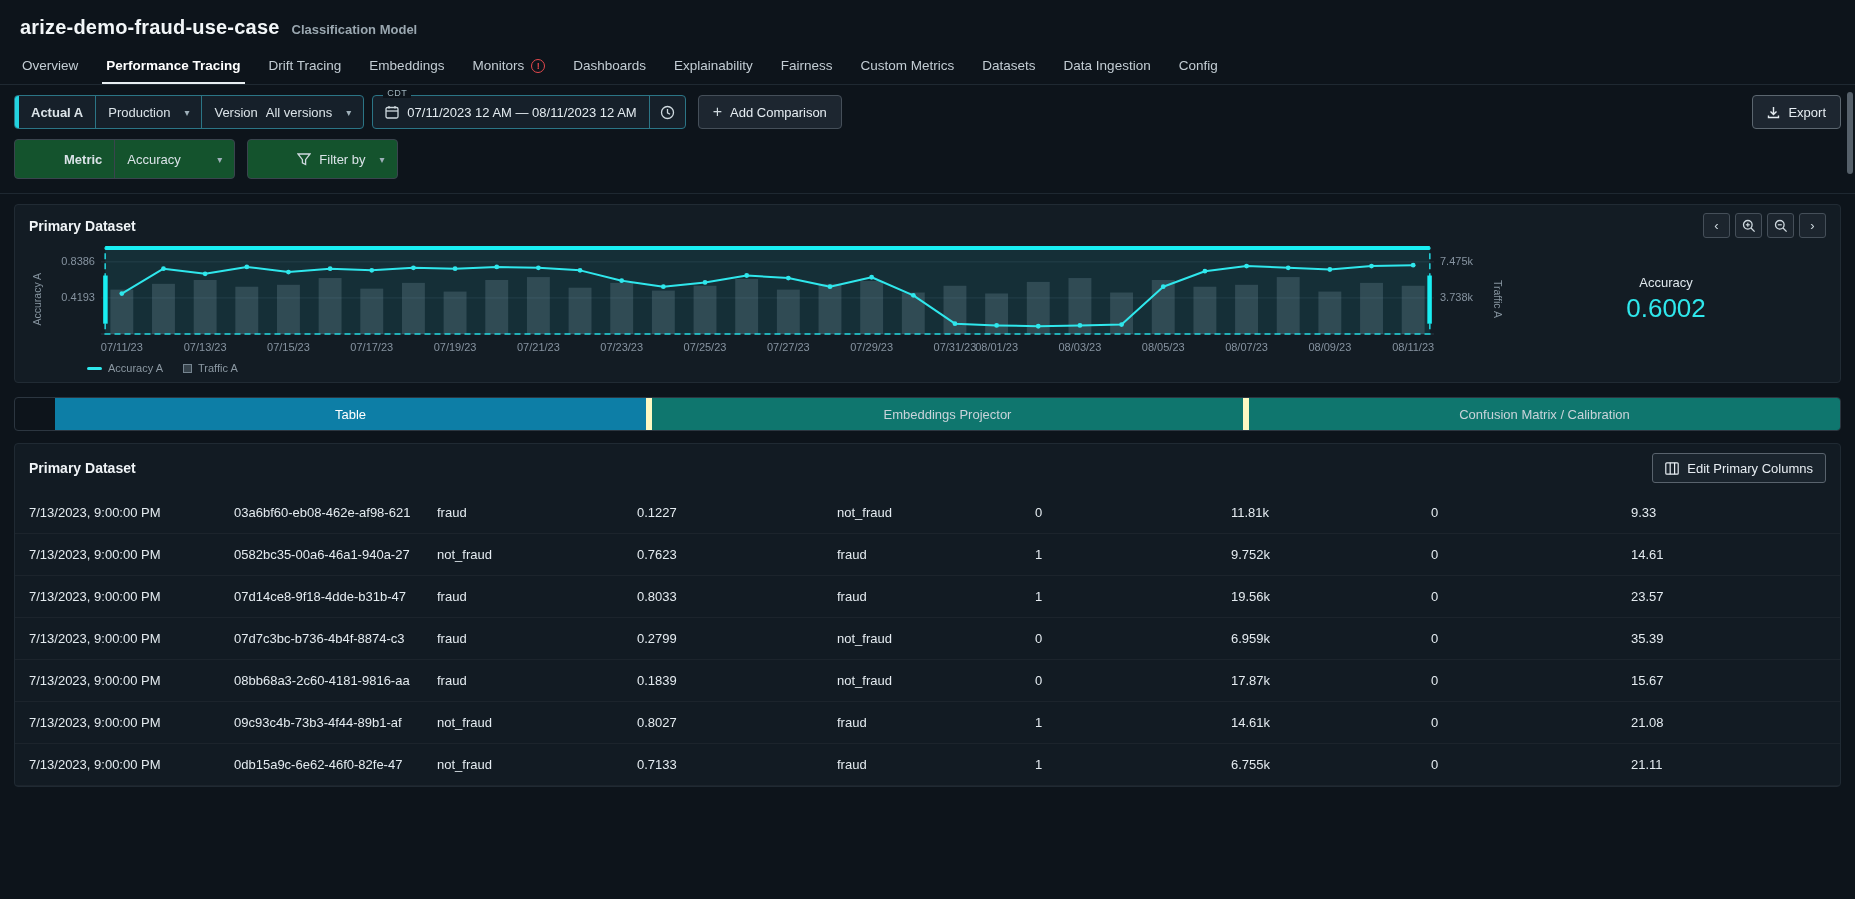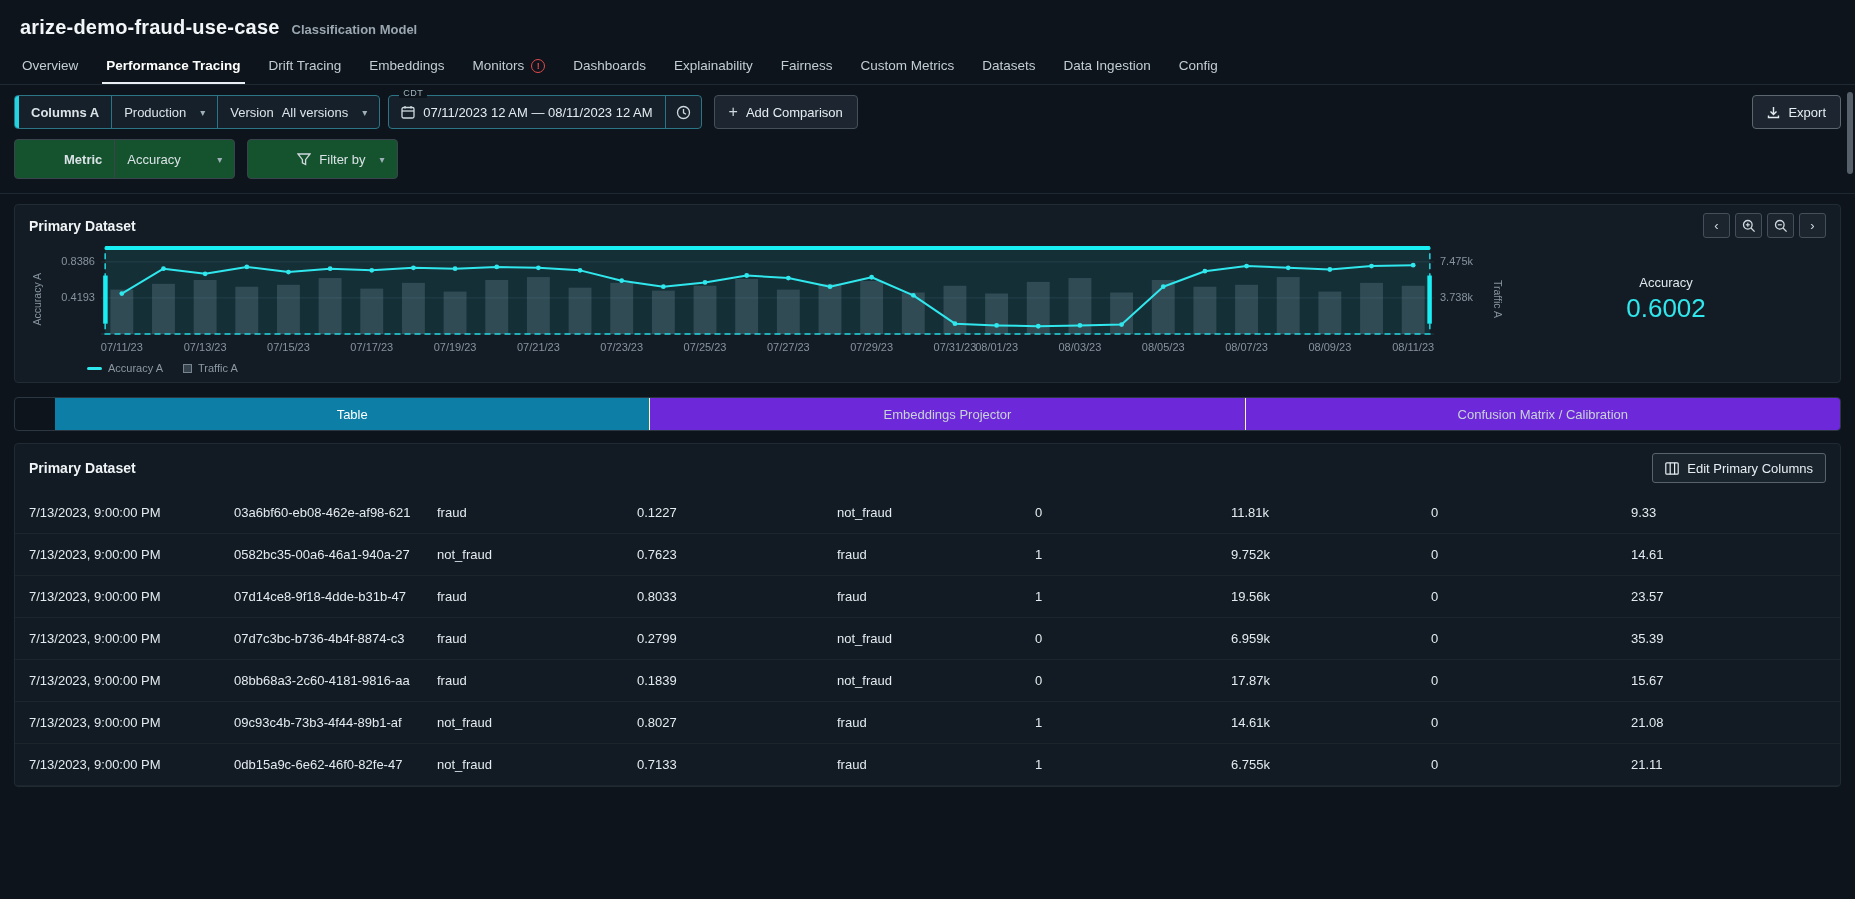--- a/index.html
+++ b/index.html
@@ -54,21 +54,21 @@
   #perfChart text.tick { fill:#8693a0; font-size:11px; font-family:"Liberation Sans", sans-serif; }
   .metric-box { width:320px; display:flex; flex-direction:column; align-items:center; justify-content:center; gap:3px; }
   .metric-label { font-size:13px; color:#dfe7ec; }
   .metric-value { font-size:26px; color:#2fe7ec; }
   .legend { display:flex; gap:20px; padding:4px 0 4px 58px; font-size:11px; color:#8b98a2; align-items:center; }
   .legend-item { display:flex; align-items:center; gap:6px; }
   .marker-line { width:15px; height:3px; border-radius:2px; background:#2fe7ec; }
   .marker-square { width:9px; height:9px; background:rgba(168,186,199,0.25); border:1px solid rgba(168,186,199,0.55); }
   
   .view-tabs { display:flex; margin:14px 14px 0; border:1px solid #2c3640; border-radius:4px; overflow:hidden; height:34px; }
-  .view-tab { flex:1; display:flex; align-items:center; justify-content:center; font-size:13px; color:#c9d3da; background:#6d28d9; border-left:1px solid #fef9c3; cursor:pointer; }
+  .view-tab { flex:1; display:flex; align-items:center; justify-content:center; font-size:13px; color:#c9d3da; background:#0f766e; border-left:6px solid #fef9c3; cursor:pointer; }
   .view-tab:first-child { border-left:none;margin-left:40px; }
   .view-tab.active { background:#0d7ea6; color:#ffffff; }
   
   .table-card { margin:12px 14px 0; background:#121b23; border:1px solid #202a33; border-radius:4px; overflow:hidden; }
   .table-head-row { display:flex; align-items:center; justify-content:space-between; padding:9px 14px; }
   .edit-btn { display:inline-flex; align-items:center; gap:8px; height:30px; padding:9px 12px; border:1px solid #59636d; border-radius:3px; background:#1a242d; color:#e8eef3; cursor:pointer; font-size:13px; }
   .grid-head, .grid-row { display:grid; grid-template-columns:205px 203px 200px 200px 198px 196px 200px 200px 1fr; padding:0 14px; align-items:center; }
   .grid-head { background:#1b2631; height:33px; font-size:13px; color:#d2dce2; }
   .grid-row { height:42px; font-size:13px; color:#e4ebf0; border-bottom:1px solid rgba(255,255,255,0.045); cursor:pointer; }
   .cell { overflow:hidden; white-space:nowrap; padding-right:10px; }
@@ -122,21 +122,21 @@
     </div>
     <div class="nav-tab">
       <span>Config</span>
     </div>
   </nav>
 
 <div class="toolbar">
   <div class="tb-row">
     <div class="chip">
       <span class="accent"></span>
-      <span class="seg bold">Columns A</span>
+      <span class="seg bold">Actual A</span>
       <span class="seg">
         <span>Production</span>
         <span class="caret">▾</span>
       </span>
       <span class="seg">
         <span>Version</span>
         <span>All versions</span>
         <span class="caret">▾</span>
       </span>
     </div>

